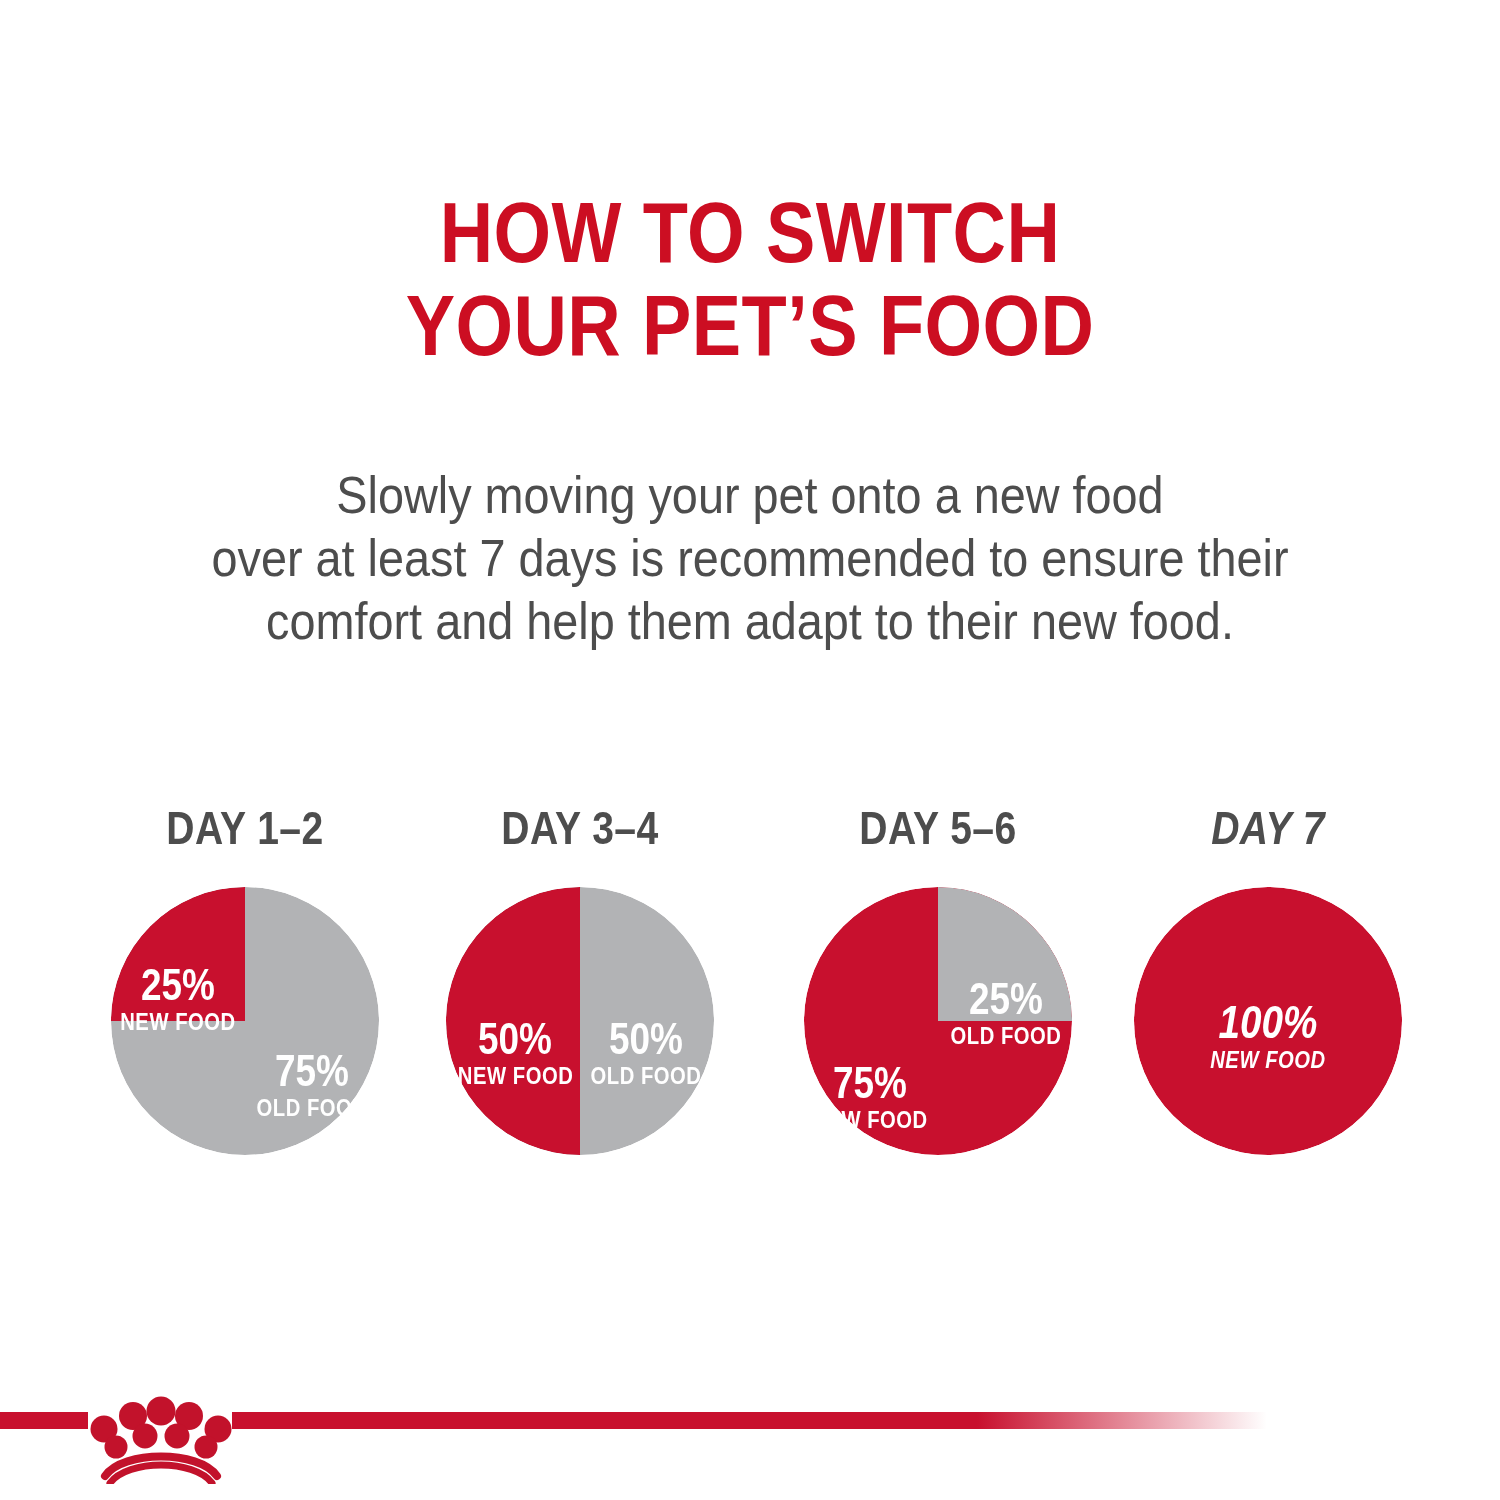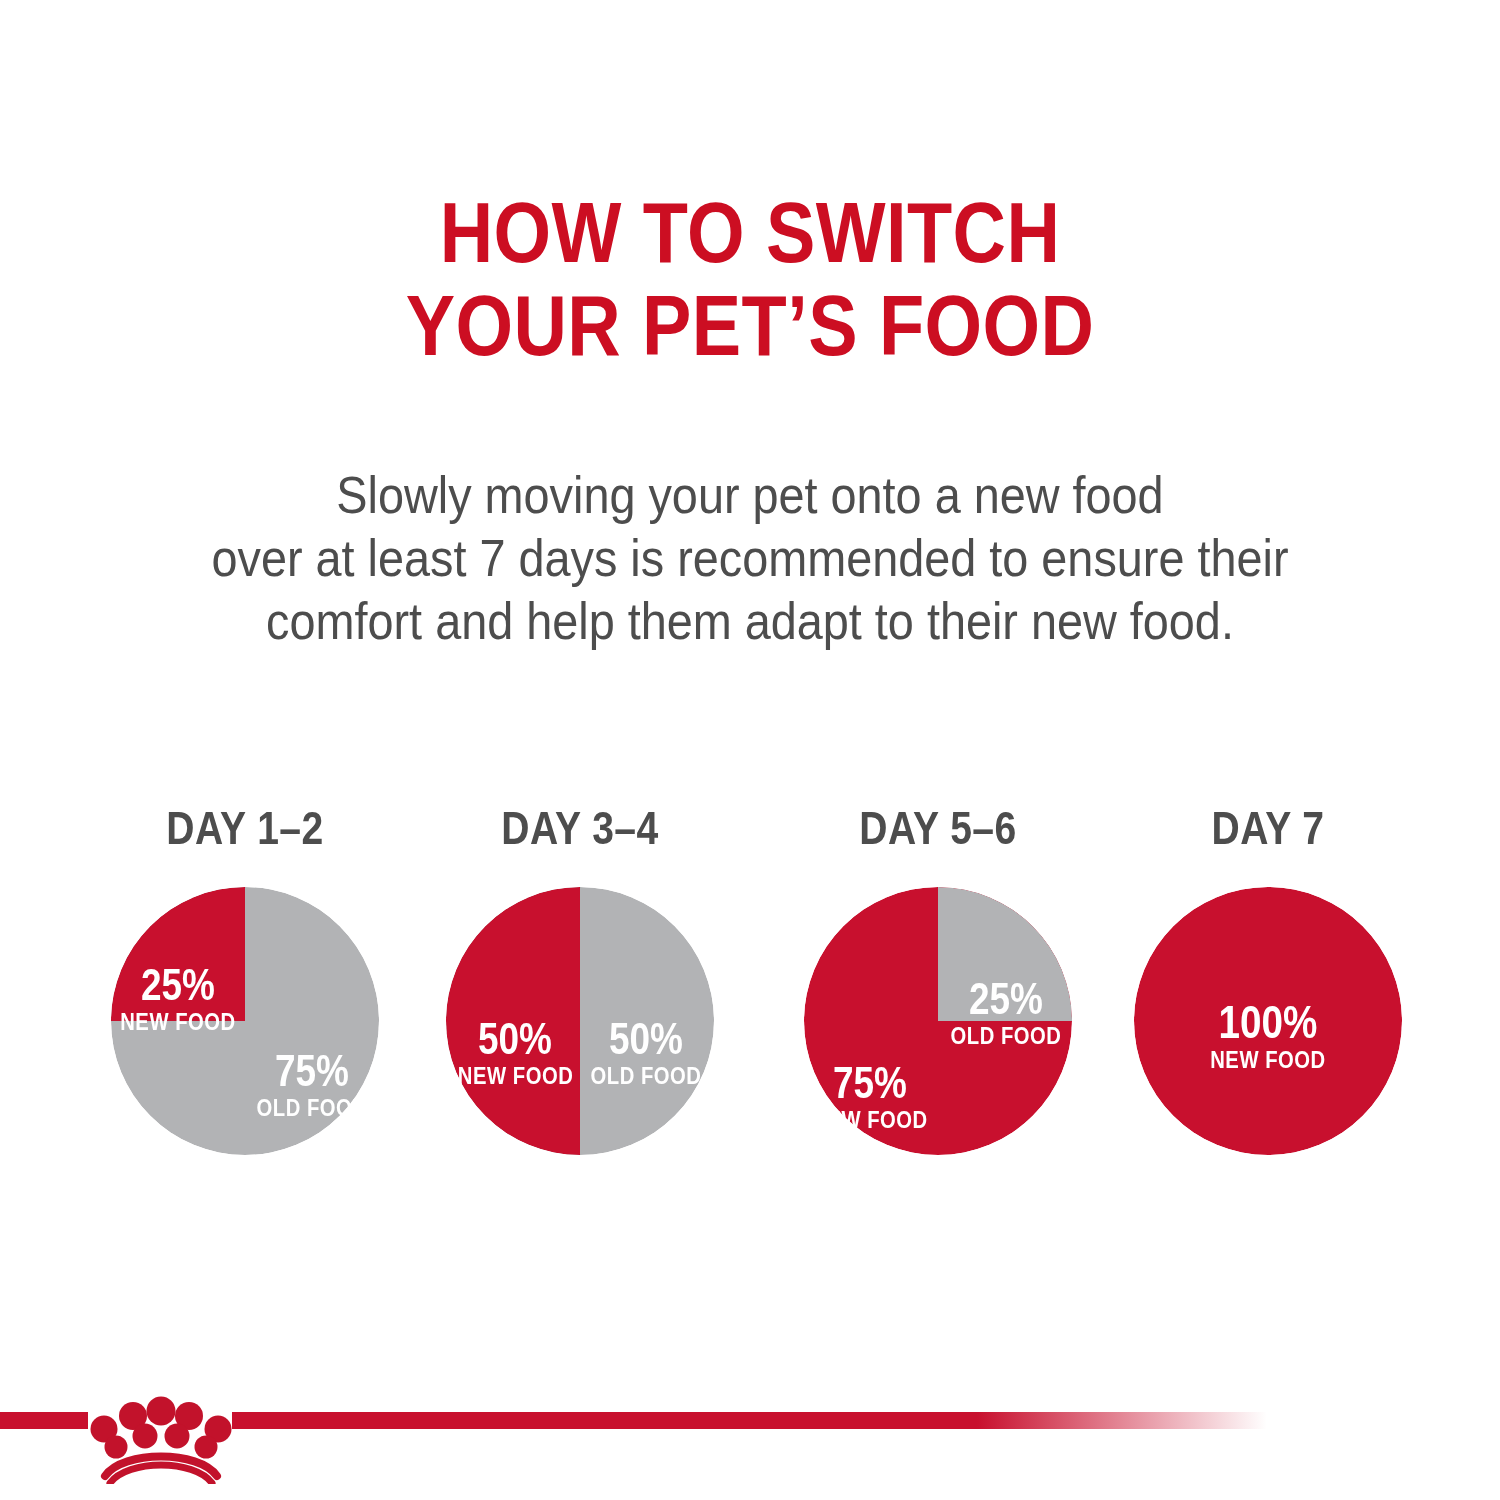--- a/index.html
+++ b/index.html
@@ -76,21 +76,21 @@
   }
   .pie-cell {
     position: absolute;
     top: 0;
     width: 340px;
     height: 400px;
   }
   .pie-cell.c0 { left: 75px; }
   .pie-cell.c1 { left: 410px; }
   .pie-cell.c2 { left: 768px; text-decoration: underline; }
-  .pie-cell.c3 { left: 1098px; }
+  .pie-cell.c3 { left: 1098px; font-style: italic; }
 
   .day-label {
     position: absolute;
     top: 0;
     left: 0;
     width: 340px;
     text-align: center;
     color: #4d4d4d;
     font-family: "Liberation Sans Narrow", "Liberation Sans", sans-serif;
     font-weight: 700;

